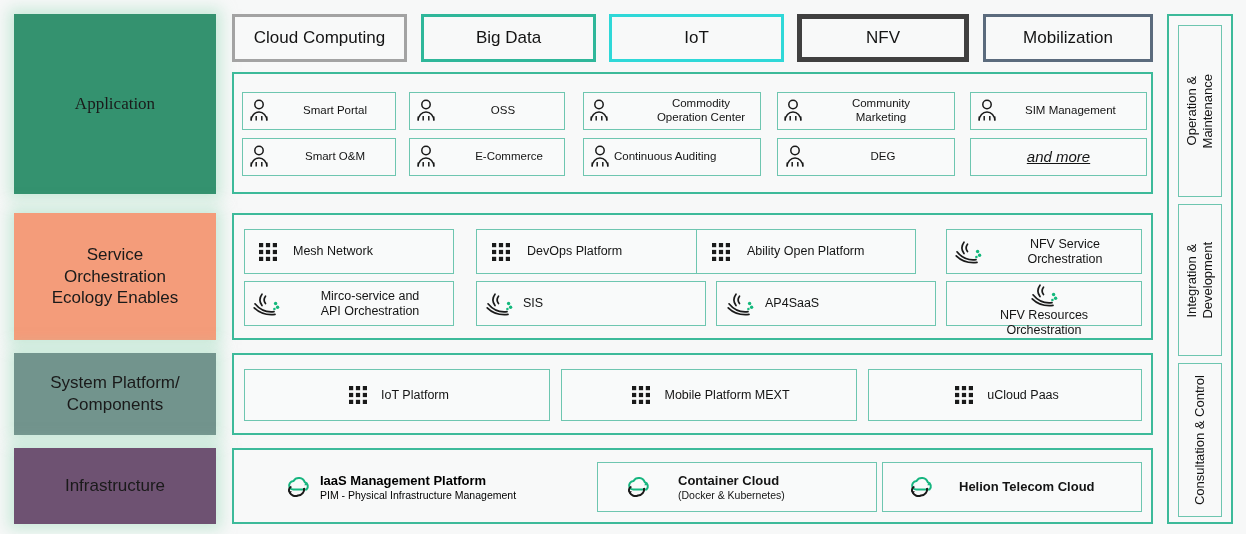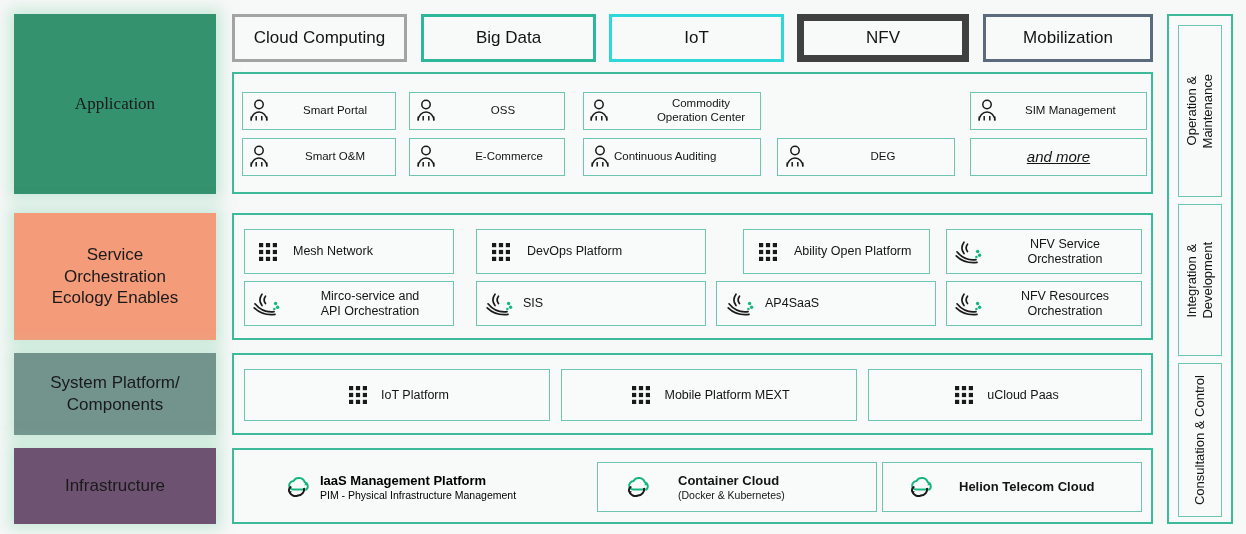--- a/index.html
+++ b/index.html
@@ -122,21 +122,21 @@
 
   <div class="abs cat-box" style="left:232px;top:14px;width:175px;height:48px;border:3px solid #a3a3a3;">
     <span>Cloud Computing</span>
   </div>
   <div class="abs cat-box" style="left:421px;top:14px;width:175px;height:48px;border:3px solid #2fb79a;">
     <span>Big Data</span>
   </div>
   <div class="abs cat-box" style="left:609px;top:14px;width:175px;height:48px;border:3px solid #2fd8d8;">
     <span>IoT</span>
   </div>
-  <div class="abs cat-box" style="left:797px;top:14px;width:172px;height:48px;border:7px solid #404040;">
+  <div class="abs cat-box" style="left:797px;top:14px;width:172px;height:48px;border:5px solid #404040;">
     <span>NFV</span>
   </div>
   <div class="abs cat-box" style="left:983px;top:14px;width:170px;height:48px;border:3px solid #5b6b7d;">
     <span>Mobilization</span>
   </div>
 
   <div class="abs panel" style="left:232px;top:72px;width:921px;height:122px;">
 
     <div class="card" style="left:8px;top:18px;width:154px;height:38px;">
       <span class="ico" style="width:32px;">
@@ -174,20 +174,34 @@
           <line x1="2.2" y1="21.5" x2="2.2" y2="17.5" stroke="#1a1a1a" stroke-width="1.5"></line>
           <line x1="17.8" y1="21.5" x2="17.8" y2="17.5" stroke="#1a1a1a" stroke-width="1.5"></line>
           <line x1="7.2" y1="21.5" x2="7.2" y2="17" stroke="#1a1a1a" stroke-width="1.5"></line>
           <line x1="12.8" y1="21.5" x2="12.8" y2="17" stroke="#1a1a1a" stroke-width="1.5"></line>
         </svg>
       </span>
       <span class="lbl" style="white-space:pre-line;">Commodity
 Operation Center</span>
     </div>
 
+    <div class="card" style="left:543px;top:18px;width:178px;height:38px;">
+      <span class="ico" style="width:30px;">
+        <svg width="20" height="24" viewBox="0 0 20 24">
+          <circle cx="10" cy="5.5" r="4.2" fill="none" stroke="#1a1a1a" stroke-width="1.5"></circle>
+          <path d="M2.2 21.5 A7.8 8.6 0 0 1 17.8 21.5" fill="none" stroke="#1a1a1a" stroke-width="1.5"></path>
+          <line x1="2.2" y1="21.5" x2="2.2" y2="17.5" stroke="#1a1a1a" stroke-width="1.5"></line>
+          <line x1="17.8" y1="21.5" x2="17.8" y2="17.5" stroke="#1a1a1a" stroke-width="1.5"></line>
+          <line x1="7.2" y1="21.5" x2="7.2" y2="17" stroke="#1a1a1a" stroke-width="1.5"></line>
+          <line x1="12.8" y1="21.5" x2="12.8" y2="17" stroke="#1a1a1a" stroke-width="1.5"></line>
+        </svg>
+      </span>
+      <span class="lbl" style="white-space:pre-line;">Community
+Marketing</span>
+    </div>
 
     <div class="card lbl-left" style="left:736px;top:18px;width:177px;height:38px;">
       <span class="ico" style="width:24px;margin-left:4px;">
         <svg width="20" height="24" viewBox="0 0 20 24">
           <circle cx="10" cy="5.5" r="4.2" fill="none" stroke="#1a1a1a" stroke-width="1.5"></circle>
           <path d="M2.2 21.5 A7.8 8.6 0 0 1 17.8 21.5" fill="none" stroke="#1a1a1a" stroke-width="1.5"></path>
           <line x1="2.2" y1="21.5" x2="2.2" y2="17.5" stroke="#1a1a1a" stroke-width="1.5"></line>
           <line x1="17.8" y1="21.5" x2="17.8" y2="17.5" stroke="#1a1a1a" stroke-width="1.5"></line>
           <line x1="7.2" y1="21.5" x2="7.2" y2="17" stroke="#1a1a1a" stroke-width="1.5"></line>
           <line x1="12.8" y1="21.5" x2="12.8" y2="17" stroke="#1a1a1a" stroke-width="1.5"></line>
@@ -290,21 +304,21 @@
               <rect x="14.8" y="7.9" width="4.2" height="4.2"></rect>
             <rect x="1" y="14.8" width="4.2" height="4.2"></rect>
               <rect x="7.9" y="14.8" width="4.2" height="4.2"></rect>
               <rect x="14.8" y="14.8" width="4.2" height="4.2"></rect>
           </g>
         </svg>
       </span>
       <span class="lbl" style="white-space:pre-line;text-align:left;">DevOps Platform</span>
     </div>
 
-    <div class="card big" style="left:509px;top:14px;width:187px;height:45px;">
+    <div class="card big" style="left:462px;top:14px;width:220px;height:45px;">
       <span class="ico" style="width:48px;">
         <svg width="20" height="20" viewBox="0 0 20 20">
           <g fill="#1a1a1a">
             <rect x="1" y="1" width="4.2" height="4.2"></rect>
               <rect x="7.9" y="1" width="4.2" height="4.2"></rect>
               <rect x="14.8" y="1" width="4.2" height="4.2"></rect>
             <rect x="1" y="7.9" width="4.2" height="4.2"></rect>
               <rect x="7.9" y="7.9" width="4.2" height="4.2"></rect>
               <rect x="14.8" y="7.9" width="4.2" height="4.2"></rect>
             <rect x="1" y="14.8" width="4.2" height="4.2"></rect>
@@ -387,21 +401,21 @@
           <g fill="#14b87c">
             <circle cx="24.6" cy="12.5" r="1.7"></circle>
             <circle cx="26.6" cy="16.2" r="1.7"></circle>
             <circle cx="23.4" cy="18.0" r="1.3"></circle>
           </g>
         </svg>
       </span>
       <span class="lbl" style="white-space:pre-line;text-align:left;">AP4SaaS</span>
     </div>
 
-    <div class="card big" style="left:712px;top:66px;width:196px;height:45px;">
+    <div class="card big" style="left:712px;top:66px;width:196px;height:45px;flex-direction:column;">
       <span class="ico" style="width:42px;">
         <svg width="30" height="26" viewBox="0 0 30 26">
           <g fill="none" stroke="#1a1a1a" stroke-width="1.7" stroke-linecap="round">
             <path d="M11 3.2 A9.5 9.5 0 0 0 11 14.5"></path>
             <path d="M14.5 5.2 A6.2 6.2 0 0 0 14.5 12.6"></path>
             <path d="M3.2 16.8 C9 22.5 17 24.2 24 23.4"></path>
             <path d="M4.0 12.8 C9.5 19.6 16.5 21.5 23 20.7"></path>
           </g>
           <g fill="#14b87c">
             <circle cx="24.6" cy="12.5" r="1.7"></circle>

